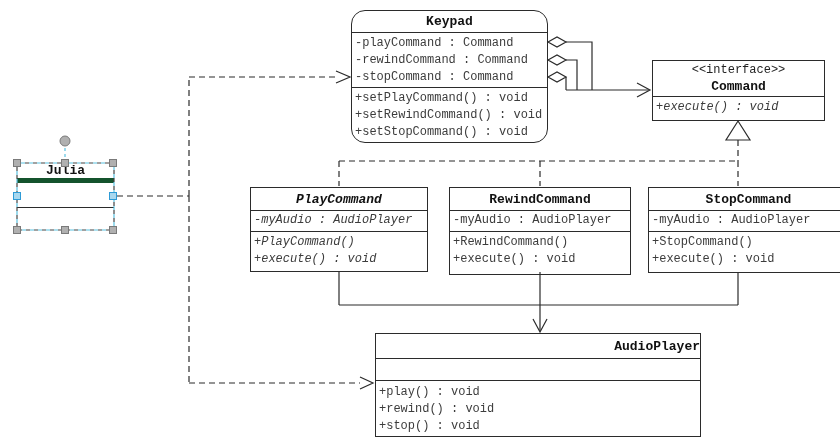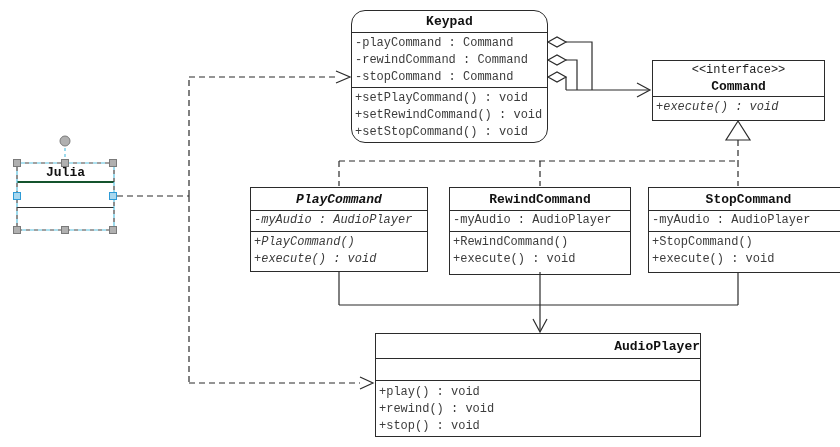--- a/index.html
+++ b/index.html
@@ -20,21 +20,21 @@
   .uml-name { line-height:17px; }
   .uml-comp { box-sizing:border-box; border-bottom:1px solid #2b2b2b; overflow:hidden; }
   .uml-comp.last { border-bottom:none; }
   .uml-row {
     font-size:12px; line-height:17px; padding-left:3px;
     white-space:pre; color:#3c3c3c;
   }
   .italic .uml-row { font-style:italic; }
   
   .plain { border:none; }
-  .plain .uml-title { border-bottom:2px solid #14532d; }
+  .plain .uml-title { border-bottom:5px solid #14532d; }
   svg.overlay {
     position:absolute; left:0; top:0; width:840px; height:447px;
     pointer-events:none; z-index:5;
   }
   .uml-class { z-index:2; }
 </style>
 </head>
 <body>
 
 <div class="stage">

